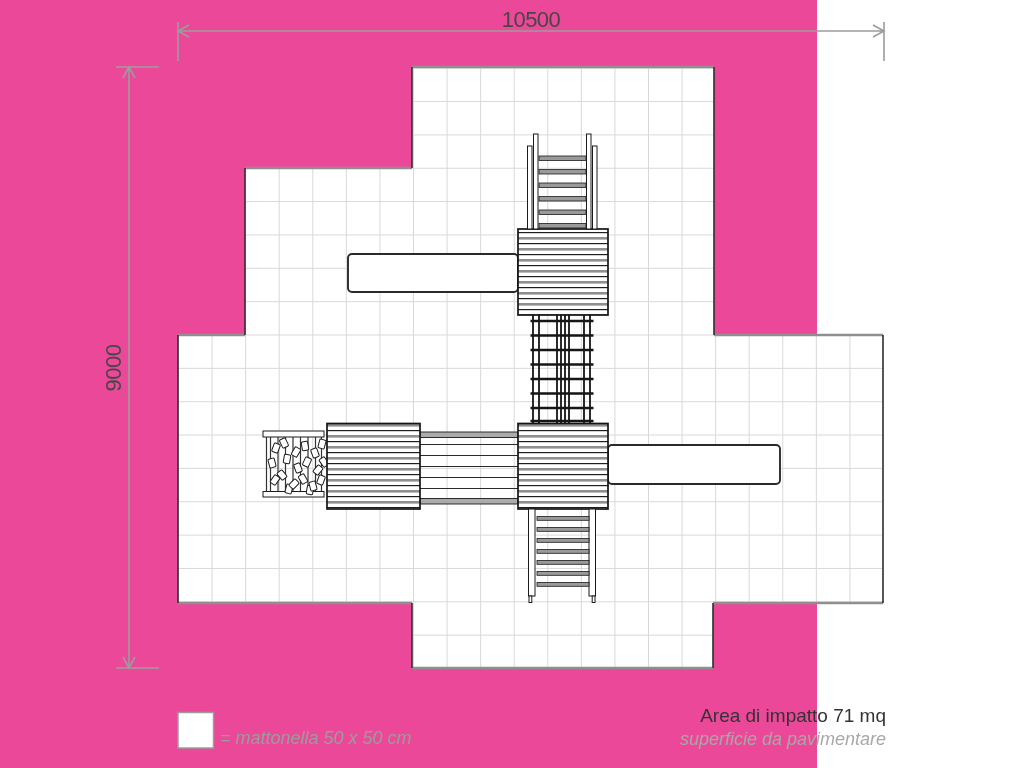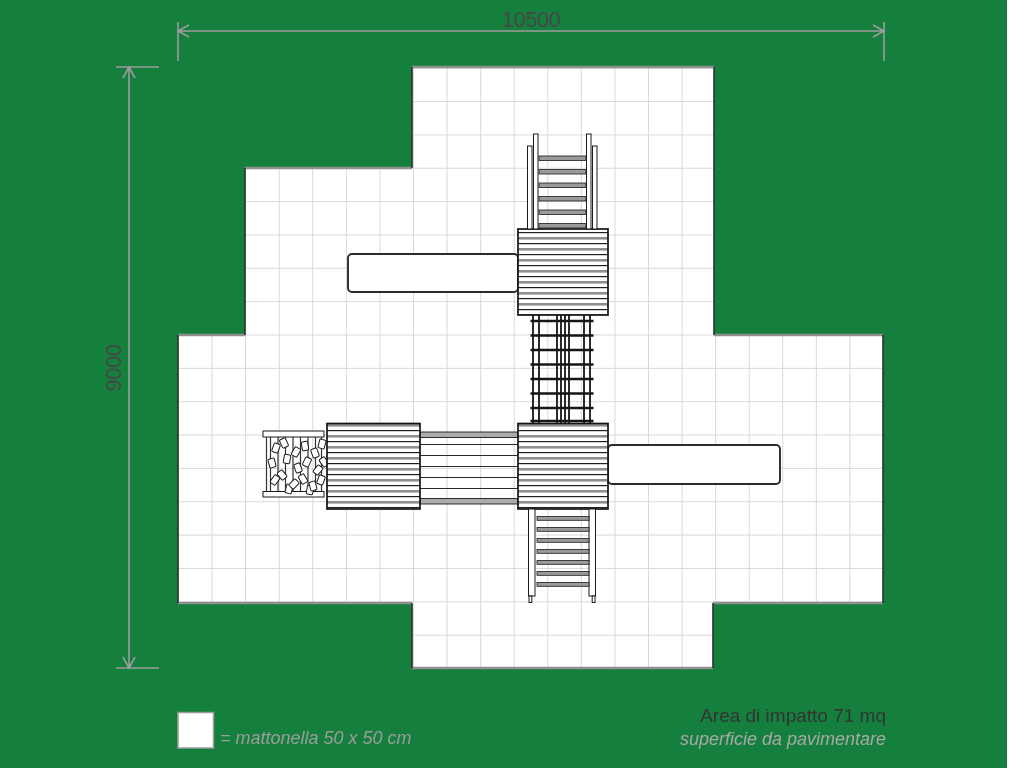--- a/index.html
+++ b/index.html
@@ -1,17 +1,17 @@
 <!DOCTYPE html>
 <html><head>
 <meta charset="utf-8">
 <style>
   html,body{margin:0;padding:0;background:#ffffff;}
   body{width:1024px;height:768px;overflow:hidden;font-family:"Liberation Sans",sans-serif;}
-  #stage{position:relative;width:1007px;height:768px;background:#15803d;}
+  #stage{position:relative;width:817px;height:768px;background:#ec4899;}
   svg{display:block;}
   
   .dimline{stroke:#9c9c9c;stroke-width:1.6;fill:none;}
   .dimtxt{fill:#474747;font-size:22px;letter-spacing:-0.5px;}
   .outl-h{stroke:#8f8f8f;stroke-width:2.4;fill:none;}
   .outl-v{stroke:#2e2e2e;stroke-width:1.6;fill:none;}
   .deck{fill:url(#deckPat);stroke:#141414;stroke-width:1.7;}
   .slide{fill:#ffffff;stroke:#2a2a2a;stroke-width:1.9;}
   .rail{fill:#ffffff;stroke:#1b1b1b;stroke-width:1;}
   .grail{fill:#ababab;stroke:#1b1b1b;stroke-width:0.9;}

